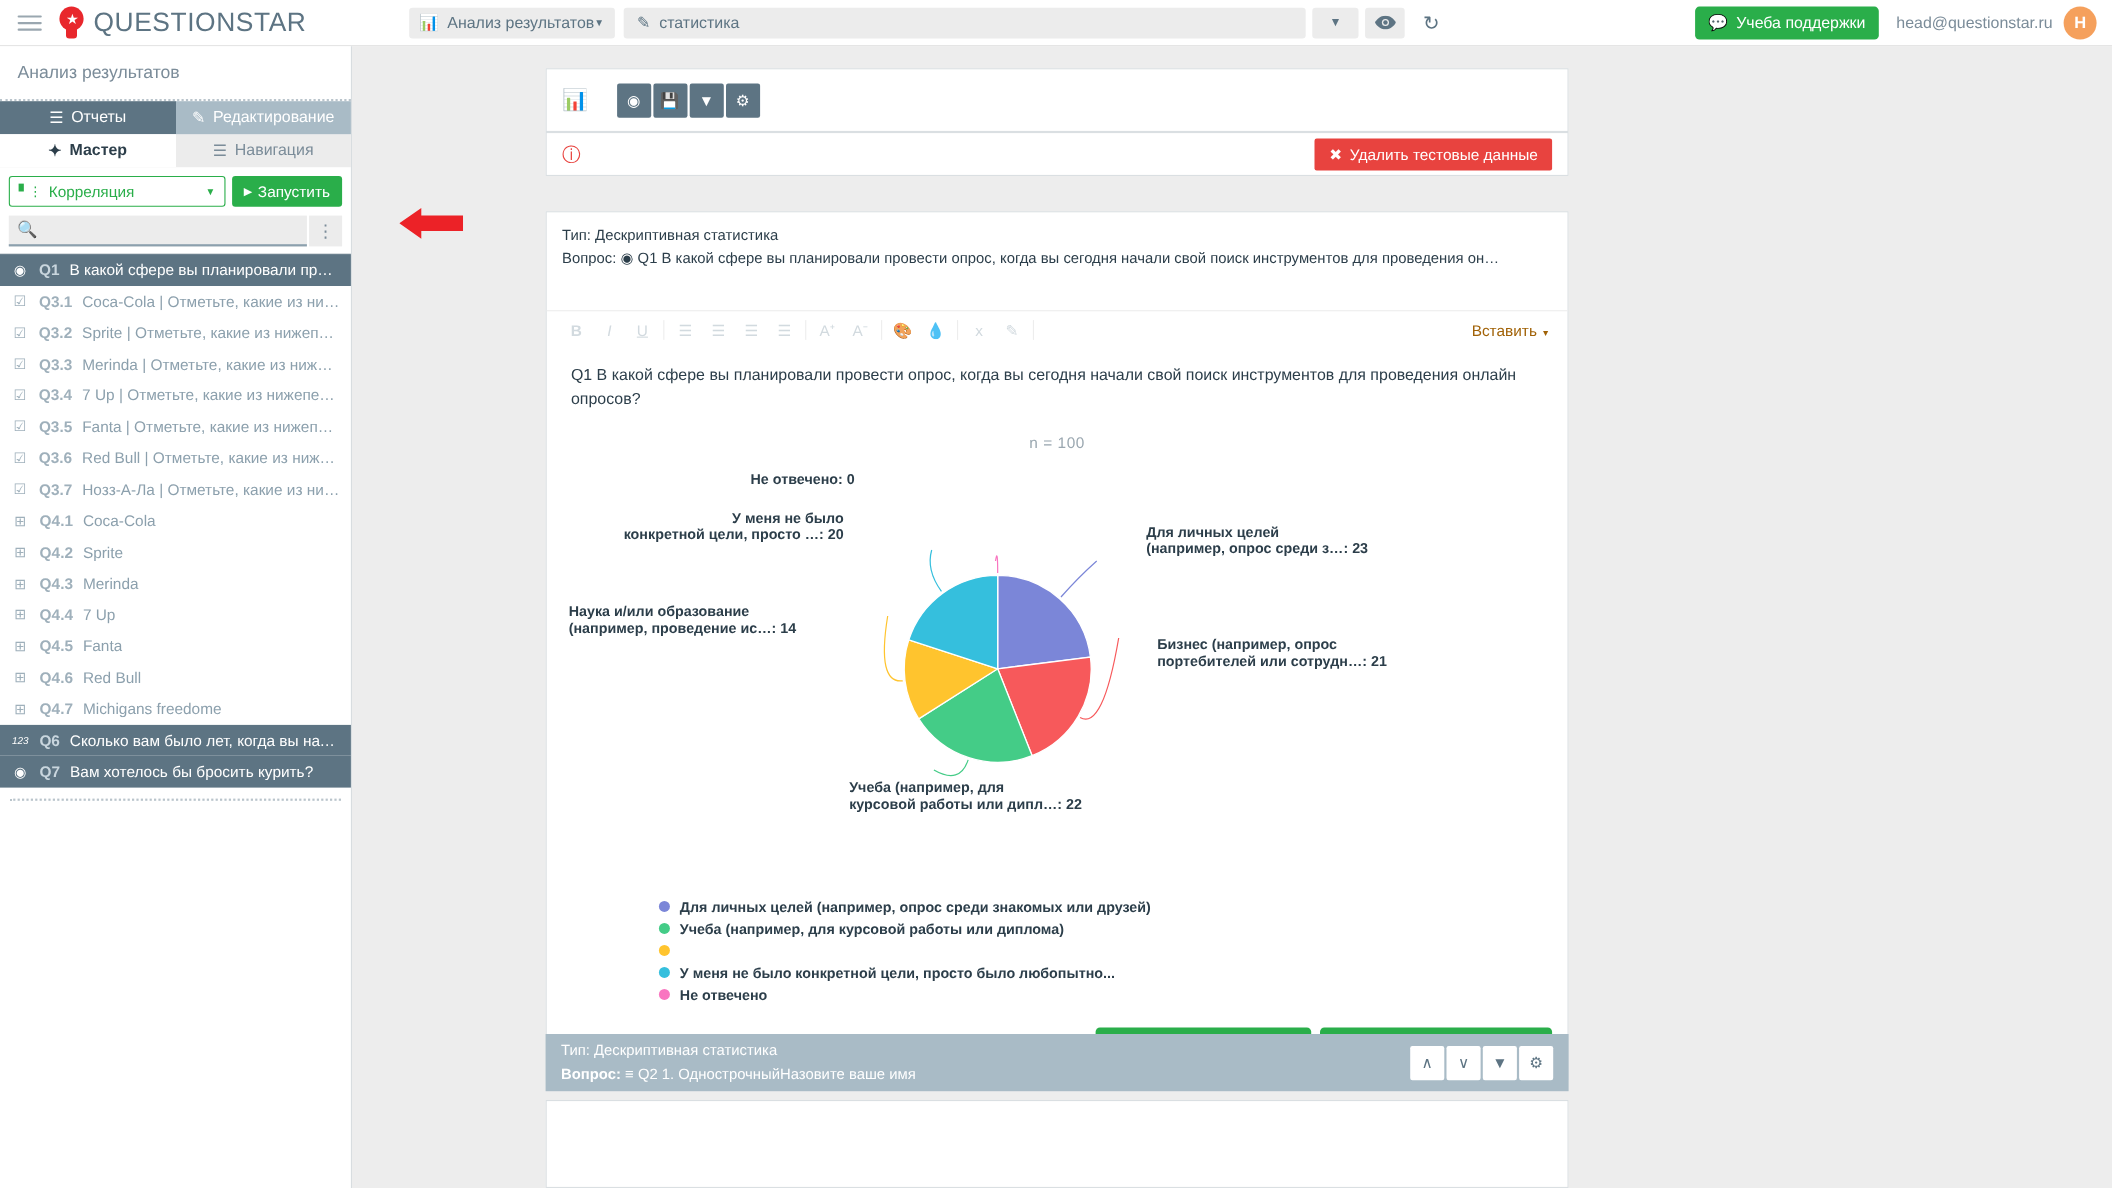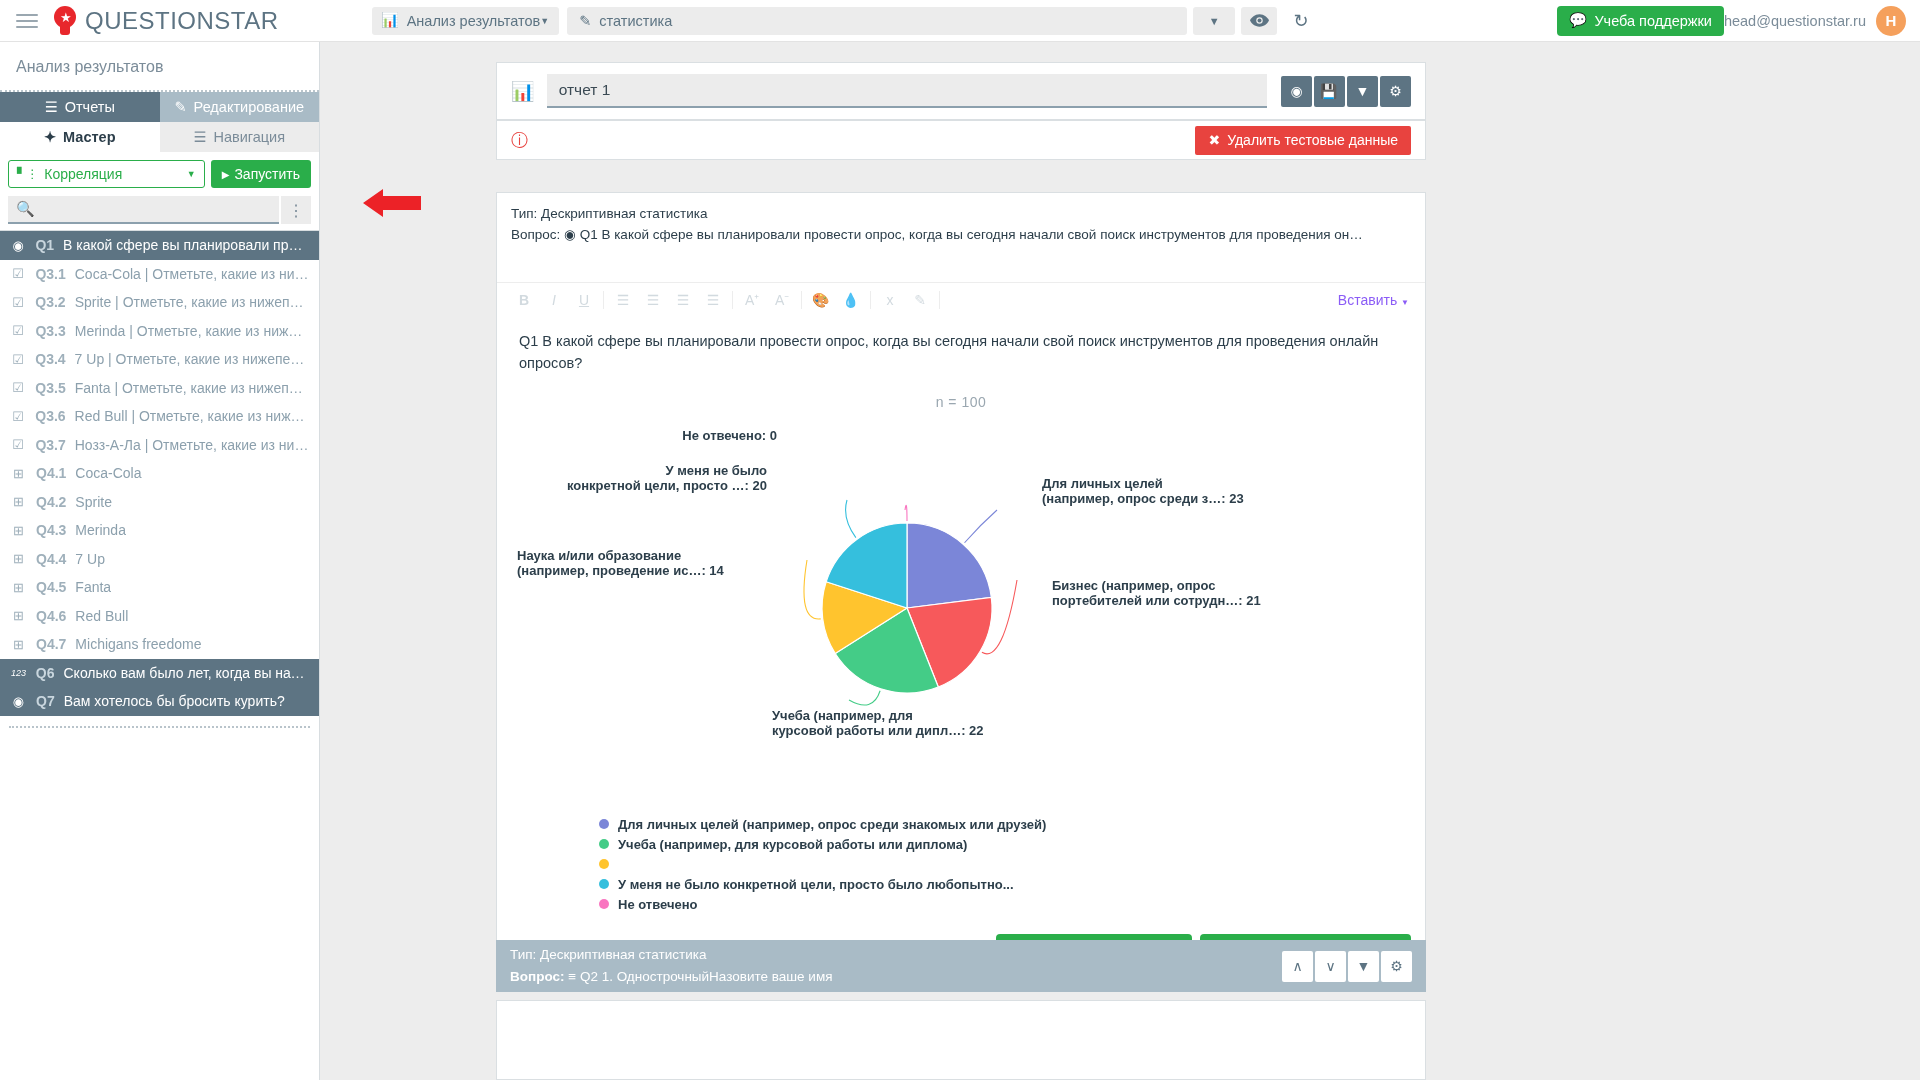--- a/index.html
+++ b/index.html
@@ -49,21 +49,21 @@
   }
   .tb-icon {
     margin-left: 6px; width: 36px; height: 28px; border-radius: 3px;
     display:flex; align-items:center; justify-content:center; color:#5d7483; cursor:pointer;
   }
   .tb-icon.filled { background:#ececec; }
   .support-btn {
     margin-left: auto; background:#2aae4a; color:#fff; height:30px; border-radius:4px;
     display:flex; align-items:center; gap:7px; padding:0 12px; font-size:14.5px; cursor:pointer;
   }
-  .user-email { color:#7b8c99; font-size:14.5px;text-align:center; }
+  .user-email { margin-left: 16px; color:#7b8c99; font-size:14.5px;text-align:center; }
   .avatar {
     margin-left: 10px; margin-right: 14px; width:30px; height:30px; border-radius:50%;
     background:#f5a05c; color:#fff; display:flex; align-items:center; justify-content:center;
     font-size:15px; font-weight:600;
   }
   
   .sidebar {
     position:absolute; top:42px; left:0; width:320px; height:1038px;
     background:#fff; border-right:1px solid #d8dde0;
   }
@@ -150,21 +150,21 @@
   .blk { top:150px; }
   .blk-head { padding:11px 14px 12px 14px; font-size:13.5px; color:#2c3e4a; line-height:1.55; }
   .blk-head .nowrap { white-space:nowrap; overflow:hidden; text-overflow:ellipsis; display:block; }
   .editor-sep { border-top:1px solid #ededed; margin-top:24px; }
   .ed-toolbar {
     display:flex; align-items:center; height:34px; padding:0 12px; color:#d2dadf;
     font-size:14px; gap:0;
   }
   .ed-btn { width:30px; text-align:center; cursor:pointer; }
   .ed-div { width:1px; height:18px; background:#ededed; margin:0 4px; }
-  .ed-insert { margin-left:auto; color:#8b5cf6; font-size:14px; cursor:pointer; padding-right:4px; }
+  .ed-insert { margin-left:auto; color:#a16207; font-size:14px; cursor:pointer; padding-right:4px; }
   .ed-body { padding:14px 22px 6px 22px; font-size:14.5px; color:#2c3e4a; line-height:1.5; }
   .chart-wrap { position:relative; height:430px; }
   .n-label { position:absolute; left:0; right:0; top:14px; text-align:center; font-size:14px; color:#9aa7b0; letter-spacing:.5px; }
   .pie-svg { position:absolute; left:0; top:0; }
   .legend { padding:4px 0 10px 102px; }
   .leg-row { display:flex; align-items:center; gap:9px; height:20px; font-size:13px; font-weight:bold; color:#2c3e4a; }
   .leg-dot { width:10px; height:10px; border-radius:50%; flex:none; }
   .blk-actions { display:flex; justify-content:flex-end; gap:8px; padding:10px 14px 16px 14px; }
   .grn-btn {
     background:#2aae4a; color:#fff; height:31px; padding:0 15px; border-radius:4px;
@@ -374,23 +374,20 @@
 </div>
 
 <svg class="arrow" viewBox="0 0 58 34">
   <polygon points="0,17 20,3 20,10 58,10 58,24 20,24 20,31" fill="#ec2227"></polygon>
 </svg>
 
 <div class="main">
 
   <div class="card rep-head">
     <span class="rep-doc-icon">📊</span>
-    <div class="rep-input">
-      <span>отчет 1</span>
-    </div>
     <div class="rep-btns">
       <div class="rep-btn">
         <span>◉</span>
       </div>
       <div class="rep-btn">
         <span>💾</span>
       </div>
       <div class="rep-btn">
         <span>▼</span>
       </div>

